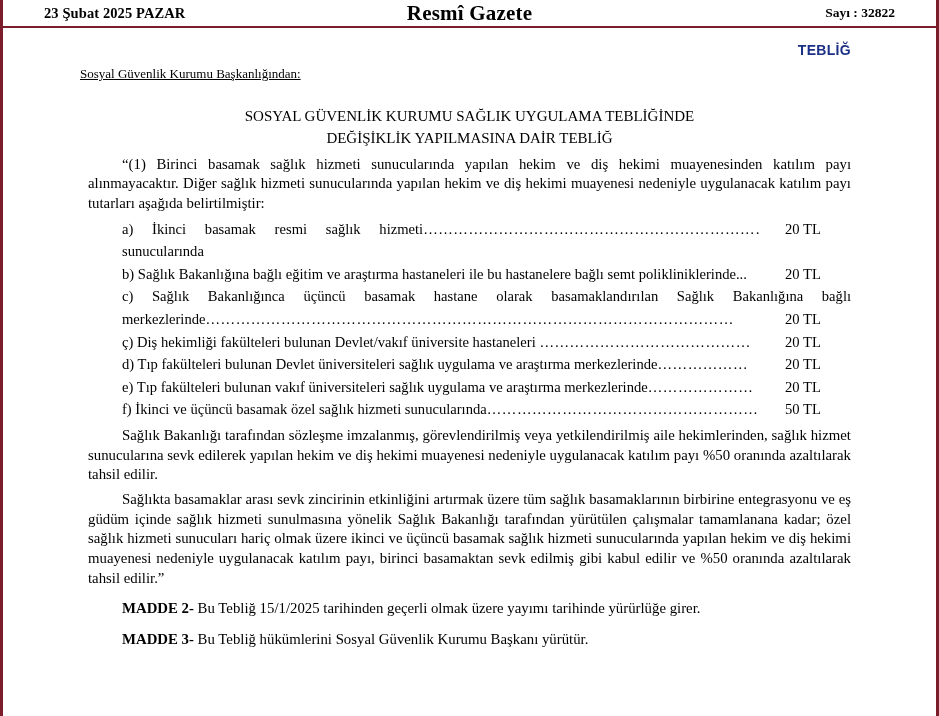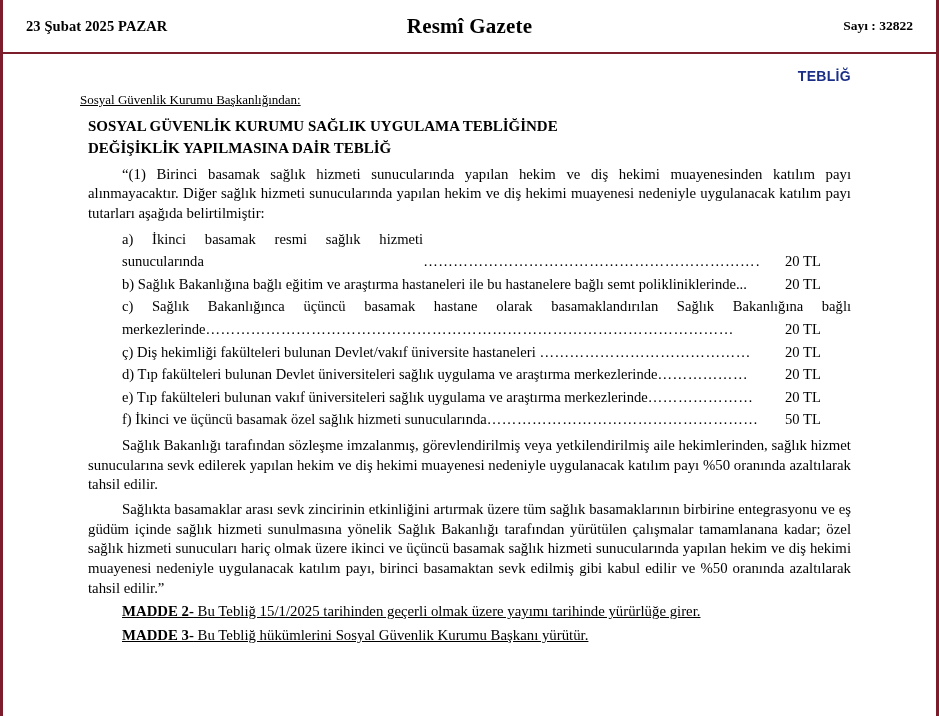--- a/index.html
+++ b/index.html
@@ -26,24 +26,24 @@
     top: 0;
     bottom: 0;
     width: 3px;
     background: #7b1d2a;
   }
   .edge-rule.left { left: 0; }
   .edge-rule.right { right: 0; }
 
   .masthead {
     position: relative;
-    height: 52px;
+    height: 26px;
     display: flex;
     align-items: center;
-    padding: 0 26px;
+    padding: 0 44px;
     box-sizing: border-box;
   }
   .masthead .date {
     font-family: "Liberation Serif", serif;
     font-size: 14.5px;
     font-weight: bold;
     color: #000;
     letter-spacing: 0.1px;
   }
   .masthead .title {
@@ -86,44 +86,44 @@
   }
 
   .issuer {
     margin-top: 8px;
     margin-left: -8px;
     font-size: 13px;
     text-decoration: underline;
   }
 
   .doc-title {
-    text-align: left;
-    font-weight: bold;
+    text-align: center;
+    font-weight: normal;
     font-size: 15px;
     line-height: 1.45;
-    margin-top: 8px;
+    margin-top: 24px;
   }
 
   p.para {
     font-size: 14.8px;
     line-height: 1.33;
     text-align: justify;
     text-justify: inter-word;
     margin: 5px 0 0 0;
     text-indent: 34px;
   }
 
   .madde { font-weight: bold; }
 
   .item-list {
     margin-top: 4px;
   }
   .item {
     display: flex;
-    align-items: flex-end;
+    align-items: flex-start;
     font-size: 14.6px;
     line-height: 1.55;
     padding-left: 34px;
   }
   .item .txt {
     flex: 0 1 auto;
     text-align: justify;
     white-space: pre-wrap;
   }
   .item .dots {
@@ -149,23 +149,22 @@
     text-align: justify;
     text-align-last: justify;
   }
   .item.two-line .line2 {
     display: flex;
     align-items: baseline;
   }
   .madde-line {
     font-size: 14.8px;
     line-height: 1.4;
-    margin-top: 3px;
+    margin-top: 10px;
     text-indent: 34px;
-    text-decoration: underline;
   }
 </style>
 </head>
 <body>
 
 <div class="page">
   <div class="edge-rule left"></div>
   <div class="edge-rule right"></div>
 
   <div class="masthead">

